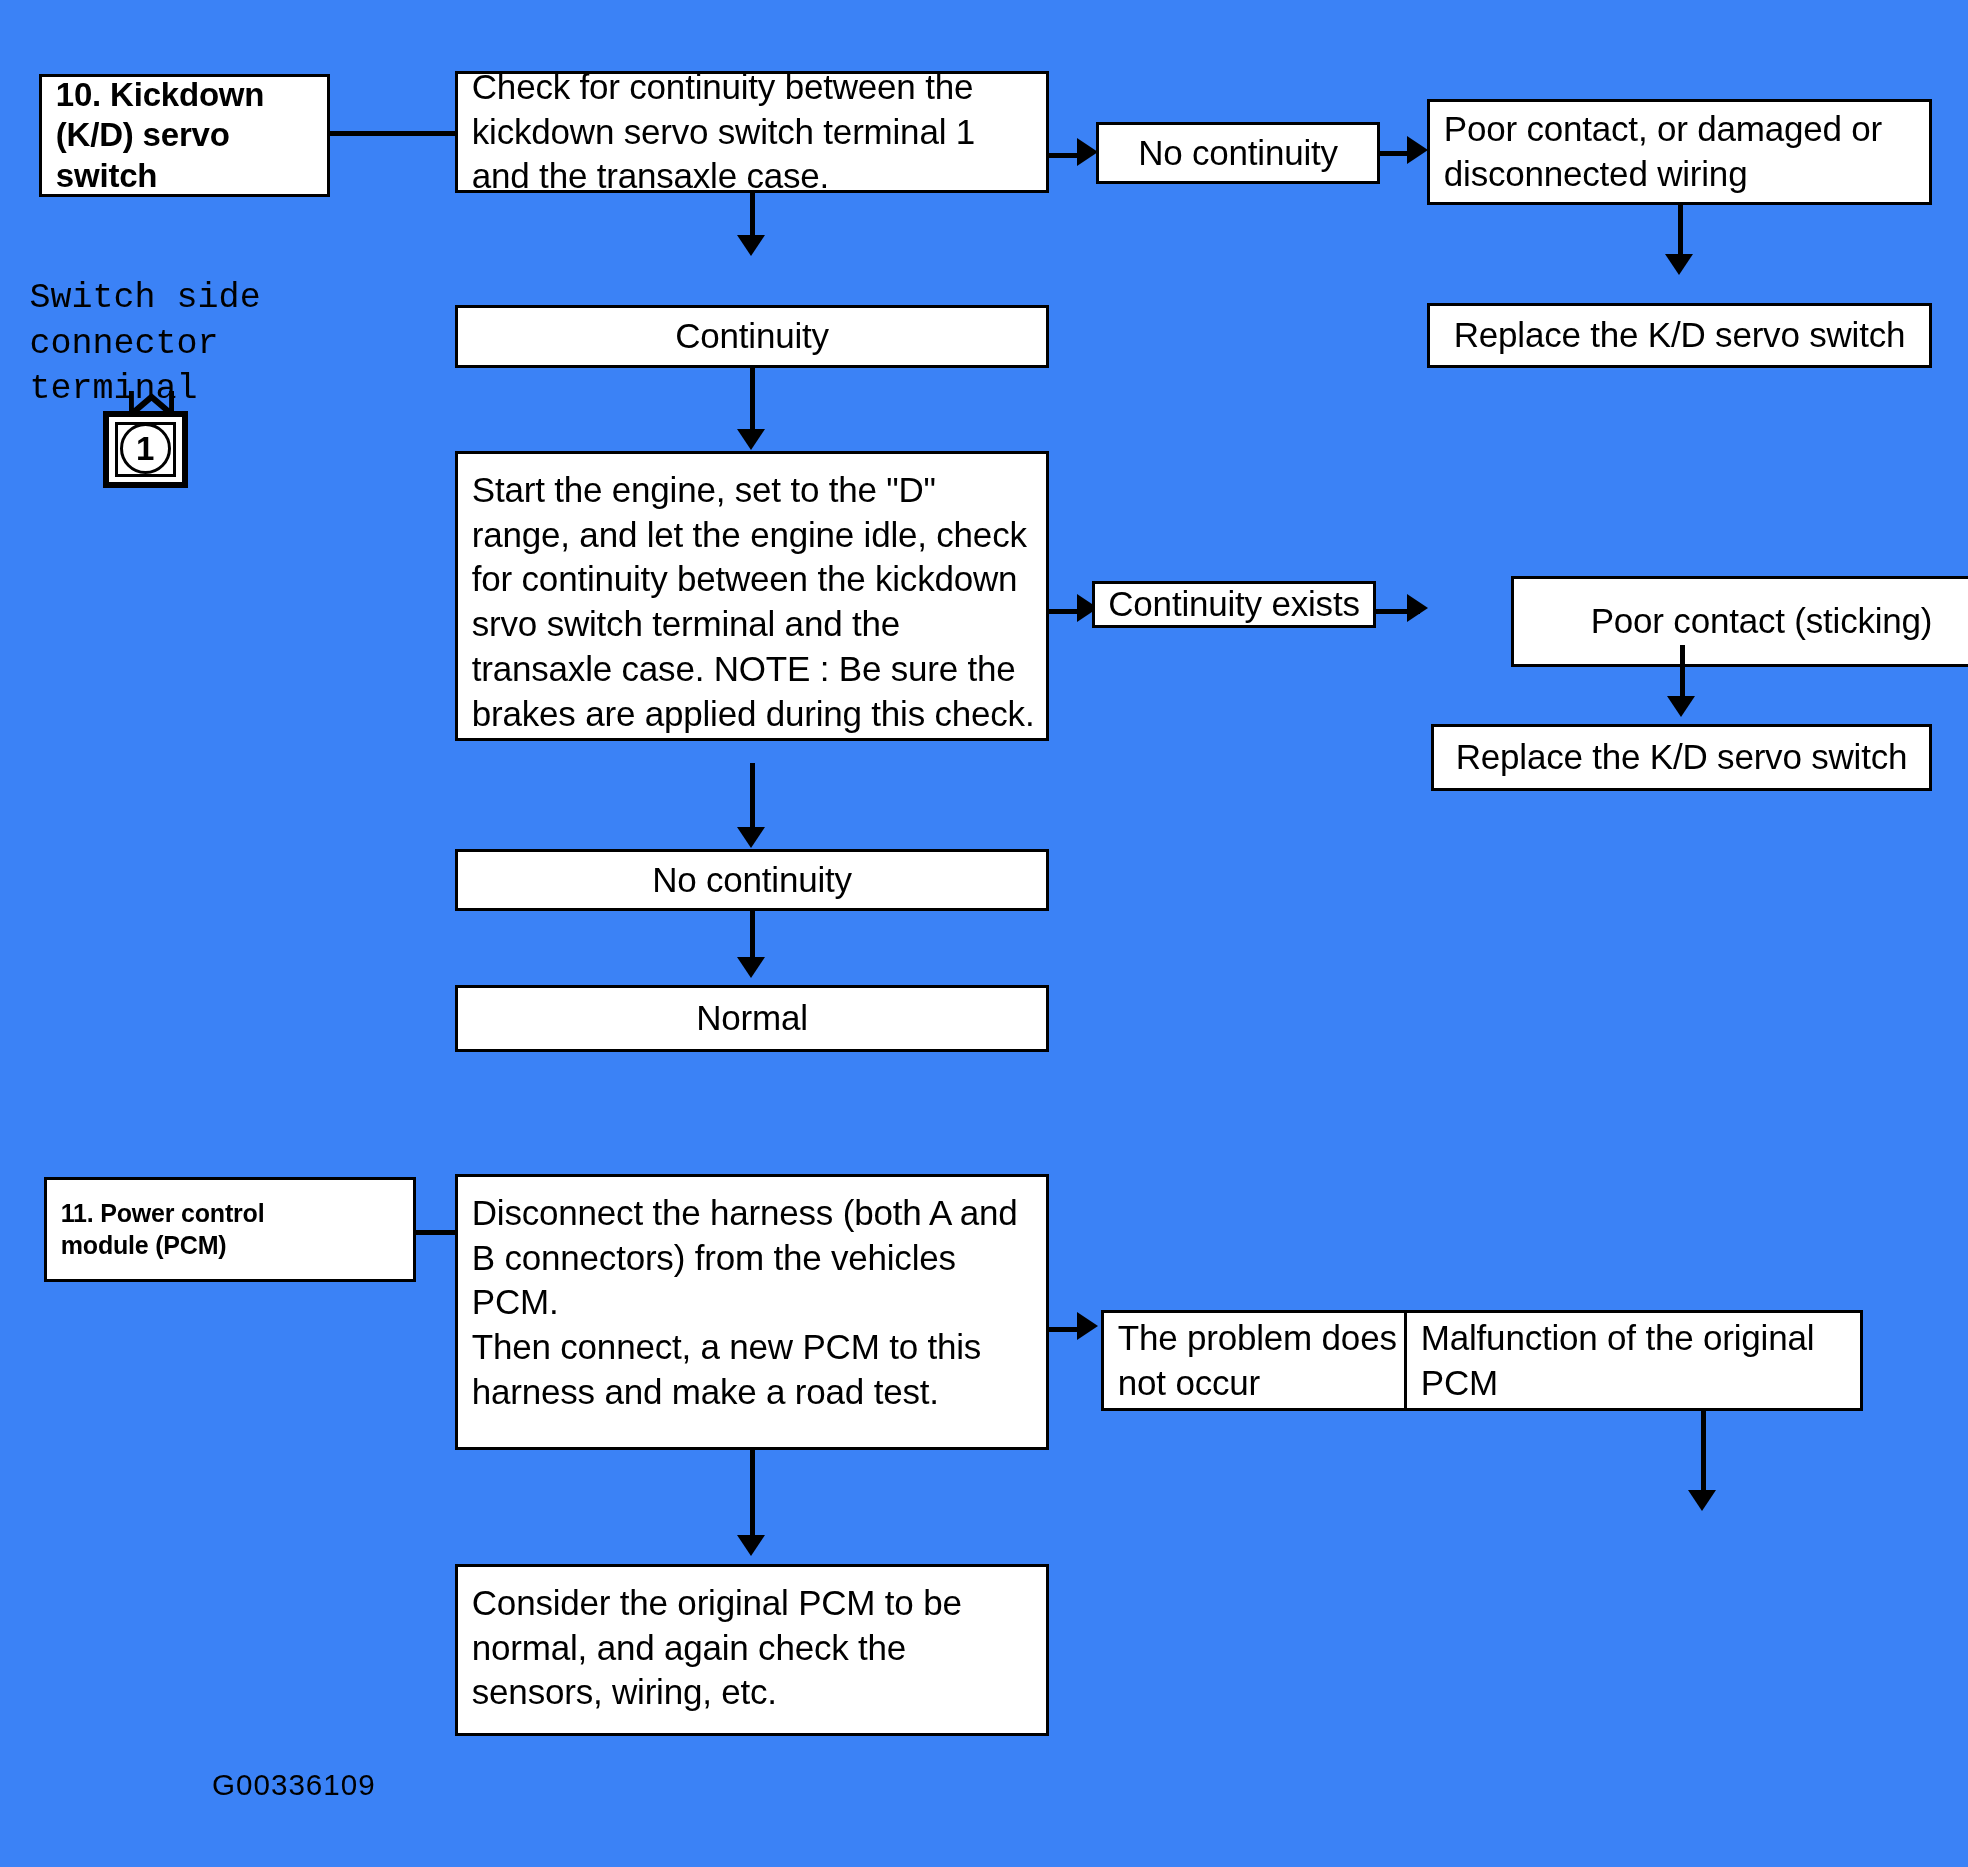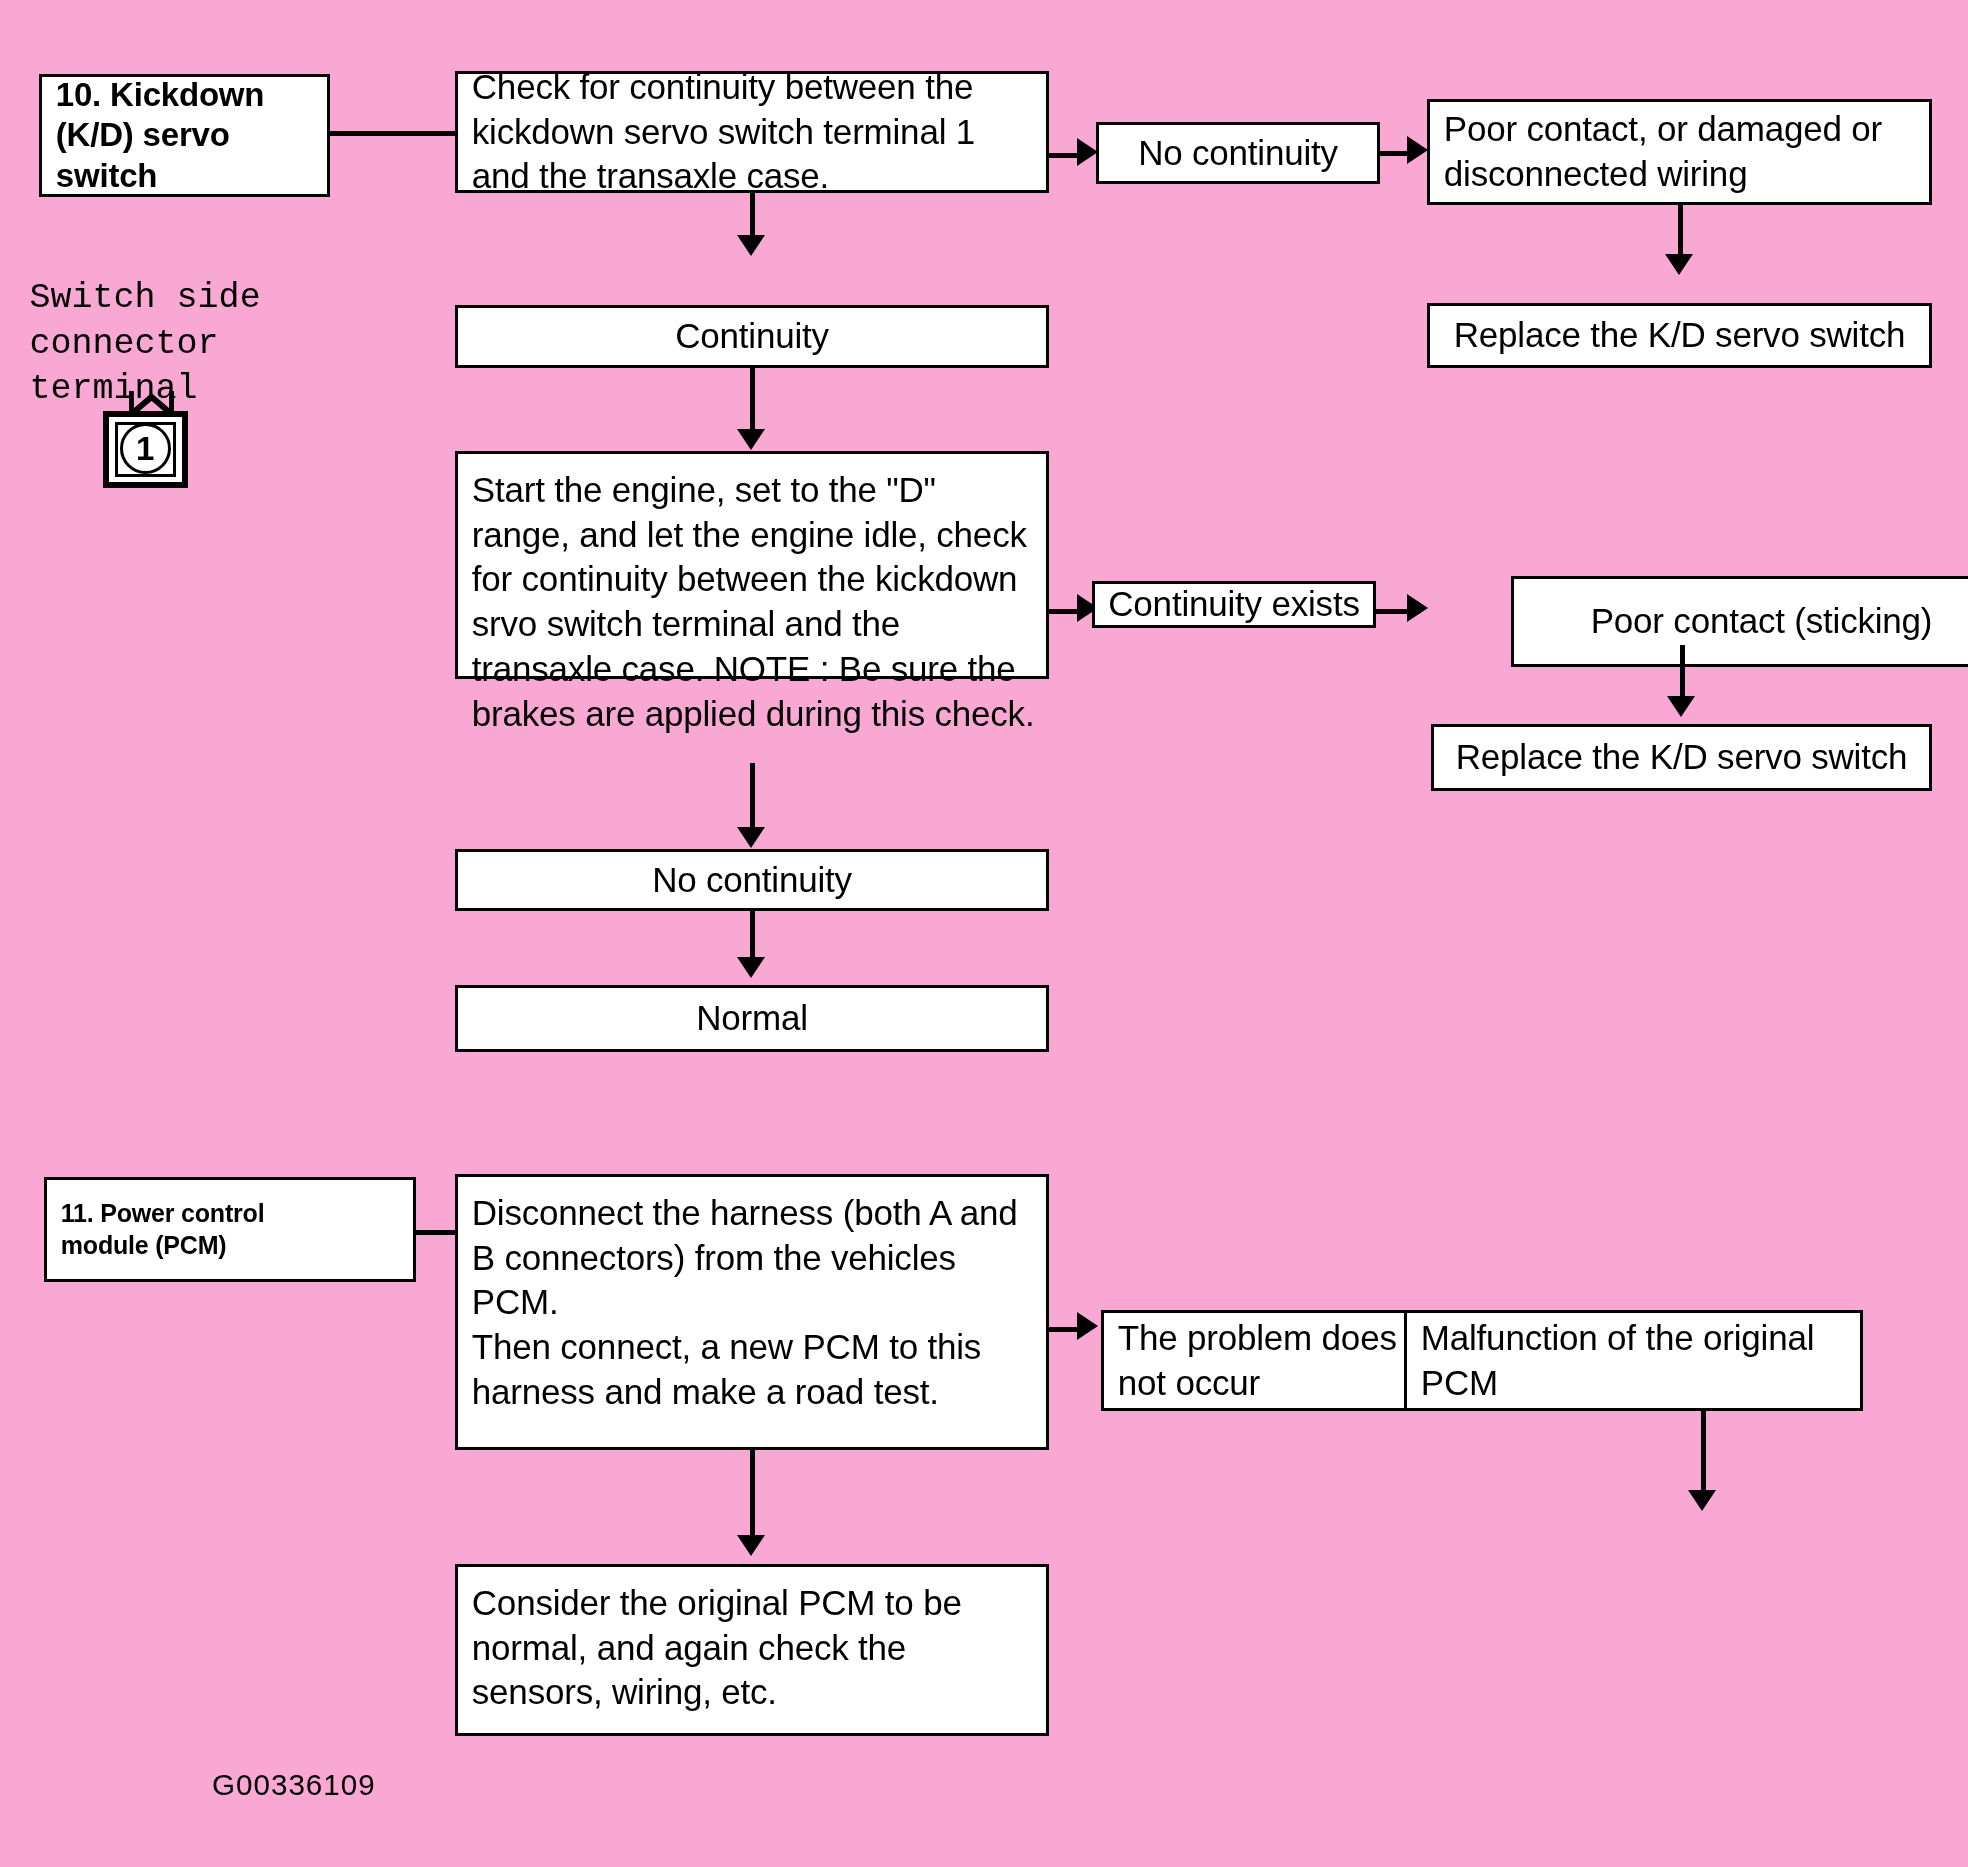--- a/index.html
+++ b/index.html
@@ -8,21 +8,21 @@
     background: #ffffff;
   }
   body {
     font-family: "Liberation Sans", sans-serif;
     color: #000000;
   }
   #page {
     position: relative;
     width: 1968px;
     height: 1868px;
-    background: #f9a8d4;
+    background: #3b82f6;
     overflow: hidden;
   }
   .box {
     position: absolute;
     box-sizing: border-box;
     border: 3.9px solid #000;
     background: #fff;
     display: flex;
     align-items: center;
     font-size: 35px;
@@ -154,21 +154,21 @@
   <div class="vline" style="left:750px; top:191px; height:57px;"></div>
   <div class="arrow-down" style="left:737px; top:235px;"></div>
 
   <div class="box center" style="left:455px; top:305px; width:594px; height:63px;">
     <div class="inner">Continuity</div>
   </div>
 
   <div class="vline" style="left:750px; top:366px; height:77px;"></div>
   <div class="arrow-down" style="left:737px; top:429px;"></div>
 
-  <div class="box left" style="left:455px; top:451px; width:594px; height:228px; align-items:flex-start; padding-top:13.8px;">
+  <div class="box left" style="left:455px; top:451px; width:594px; height:290px; align-items:flex-start; padding-top:13.8px;">
     <div class="inner">
       <span>Start the engine, set to the "D" range, and let the engine idle, check for continuity between the kickdown srvo switch terminal and the transaxle case.</span>
       <span>NOTE : Be sure the brakes are applied during this check.</span>
     </div>
   </div>
 
   <div class="hline" style="left:1047px; top:609px; width:41px;"></div>
   <div class="arrow-right" style="left:1077px; top:594px;"></div>
 
   <div class="box center" style="left:1092px; top:581px; width:284px; height:47px;">

